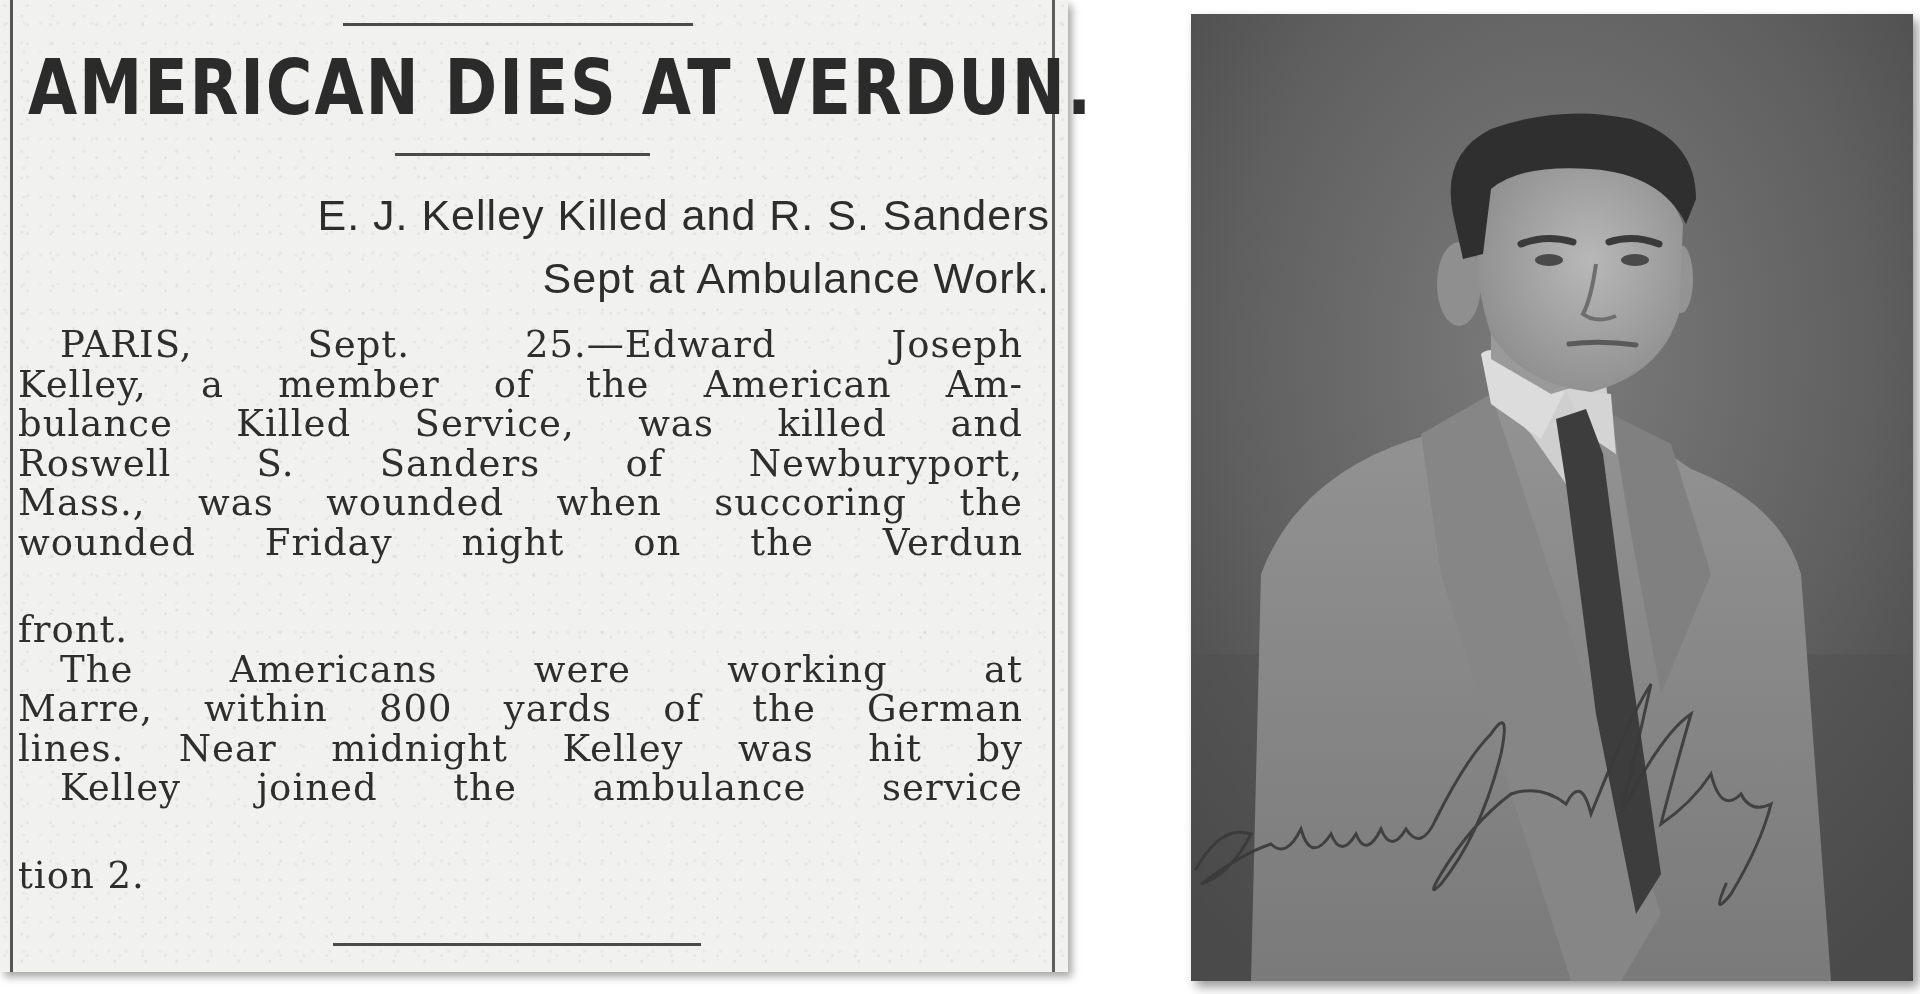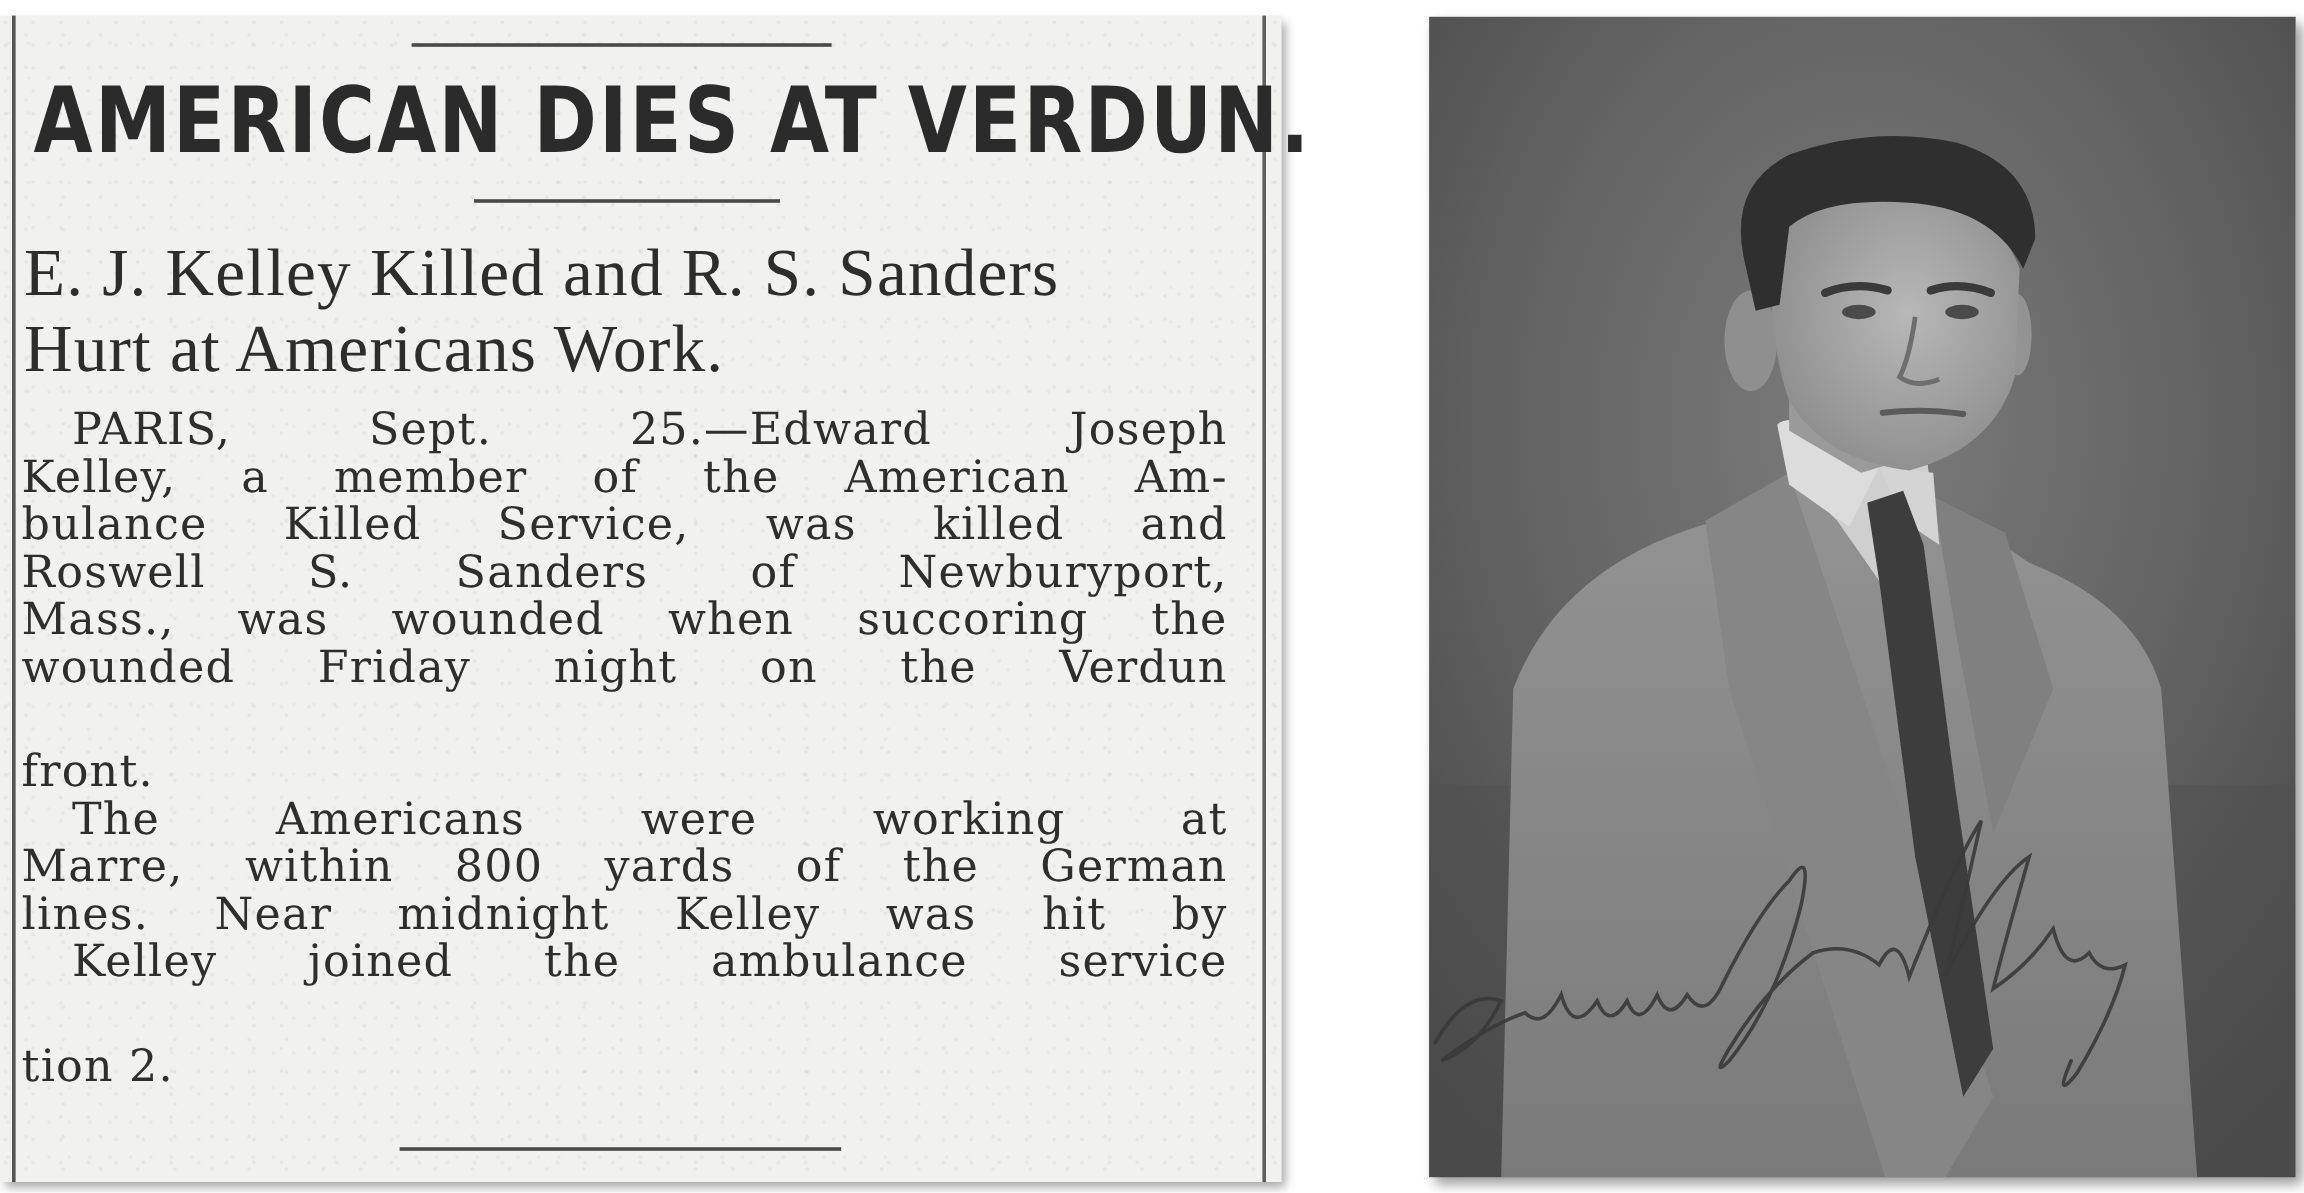--- a/index.html
+++ b/index.html
@@ -1,20 +1,20 @@
 <!DOCTYPE html>
 <html><head>
 <meta charset="utf-8">
 <style>
   html,body{margin:0;padding:0;background:#ffffff;}
   body{width:1920px;height:994px;position:relative;overflow:hidden;font-family:"DejaVu Serif",serif;}
 
   
   .clipping{
-    position:absolute;left:0;top:13px;width:1068px;height:972px;
+    position:absolute;left:0;top:0;width:1068px;height:972px;
     background:#f1f1ef;
     background-image:
       radial-gradient(circle at 20% 30%, rgba(0,0,0,0.05) 0 1px, transparent 2px),
       radial-gradient(circle at 70% 60%, rgba(0,0,0,0.05) 0 1px, transparent 2px),
       radial-gradient(circle at 40% 80%, rgba(0,0,0,0.04) 0 1px, transparent 2px);
     background-size:23px 19px, 31px 27px, 17px 29px;
     box-shadow:4px 5px 8px rgba(0,0,0,0.35);
     color:#2a2a2a;
   }
   .col-rule-left{position:absolute;left:10px;top:0;width:3px;height:972px;background:#3a3a3a;opacity:.85;}
@@ -25,22 +25,22 @@
   .rule.bottom{left:333px;top:943px;width:368px;}
 
   .headline{
     position:absolute;left:28px;top:48px;width:1010px;
     font-family:"DejaVu Sans Condensed","DejaVu Sans",sans-serif;
     font-weight:bold;font-size:76px;letter-spacing:2px;line-height:80px;
     transform:scaleX(0.93);transform-origin:left top;
     color:#2b2b2b;white-space:nowrap;
   }
   .subhead{
-    position:absolute;left:20px;width:1030px;text-align:left;
-    font-family:Liberation Serif, serif;font-size:56px;line-height:50px;
+    position:absolute;left:20px;width:1030px;text-align:right;
+    font-family:Liberation Sans, sans-serif;font-size:43px;line-height:50px;
     color:#2d2d2d;white-space:nowrap;letter-spacing:1px;
   }
   .subhead.l1{top:190px;}
   .subhead.l2{top:253px;}
 
   .body-text{
     position:absolute;left:18px;top:325px;width:1005px;
     font-family:"DejaVu Serif",serif;font-size:37px;line-height:39.5px;
     color:#2e2e2e;letter-spacing:1px;
   }
@@ -63,21 +63,21 @@
 <div class="clipping">
   <div class="col-rule-left"></div>
   <div class="col-rule-right"></div>
   <div class="rule top"></div>
 
   <div class="headline">AMERICAN DIES AT VERDUN.</div>
 
   <div class="rule mid"></div>
 
   <div class="subhead l1">E. J. Kelley Killed and R. S. Sanders</div>
-  <div class="subhead l2">Hurt at Americans Work.</div>
+  <div class="subhead l2">Sept at Ambulance Work.</div>
 
   <div class="body-text">
     <span class="line indent">PARIS, Sept. 25.—Edward Joseph</span>
     <span class="line">Kelley, a member of the American Am-</span>
     <span class="line">bulance Killed Service, was killed and</span>
     <span class="line">Roswell S. Sanders of Newburyport,</span>
     <span class="line">Mass., was wounded when succoring the</span>
     <span class="line">wounded Friday night on the Verdun</span>
     <span class="line last">front.</span>
 

